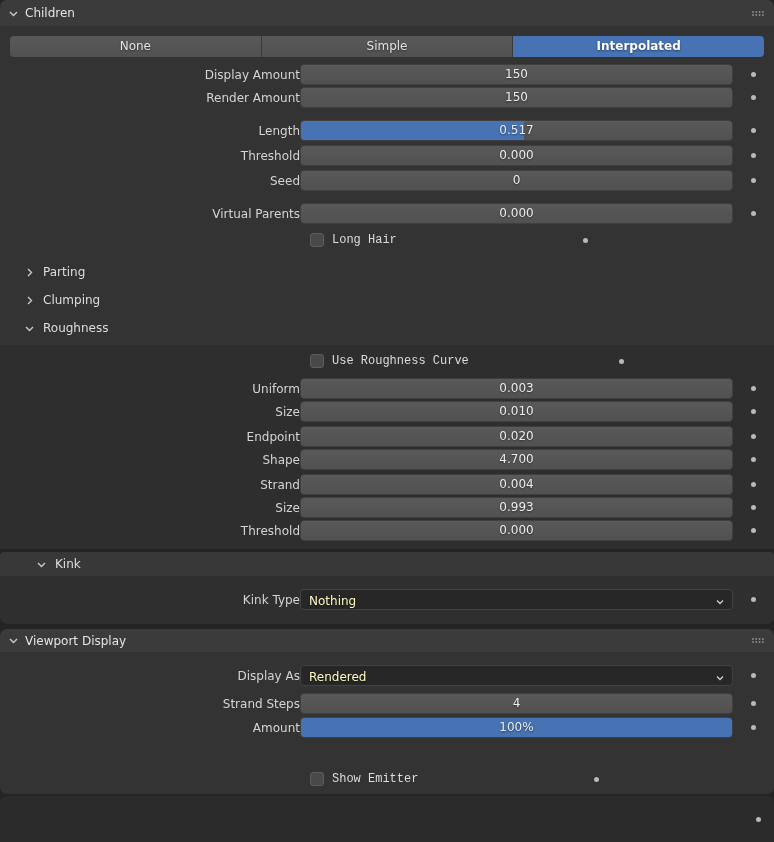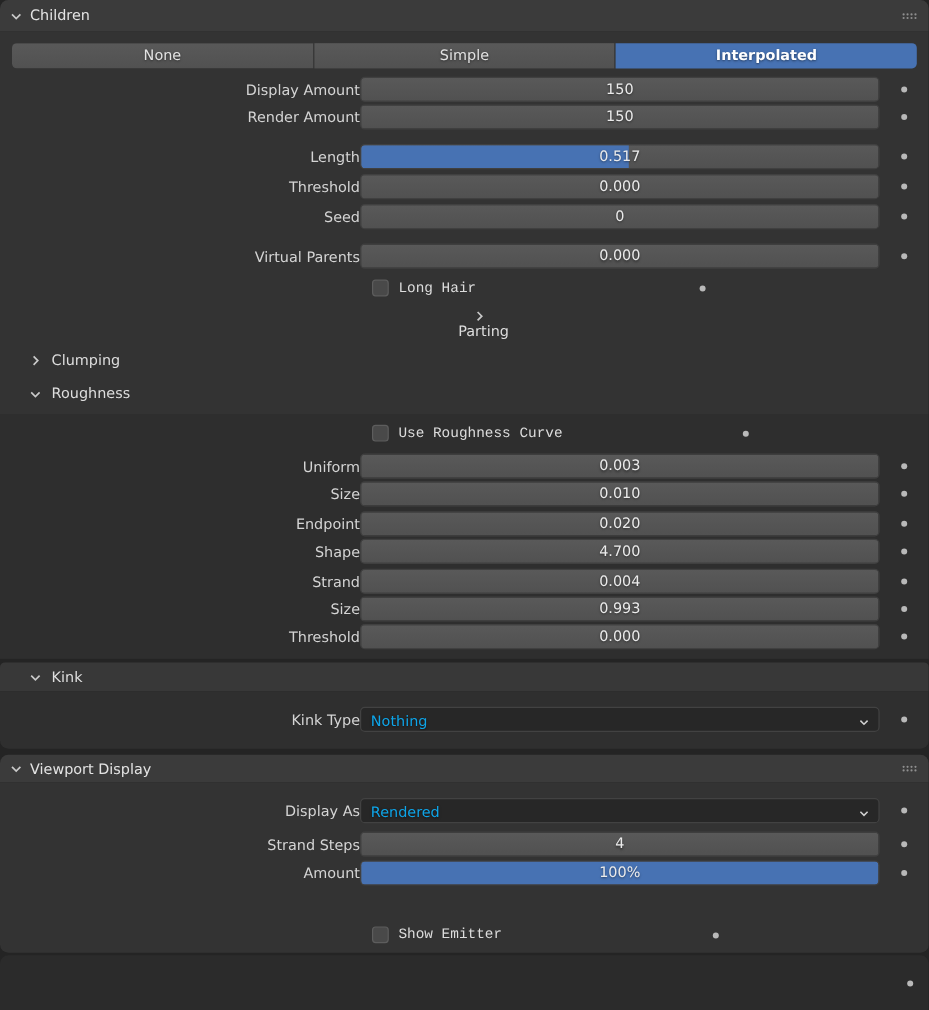--- a/index.html
+++ b/index.html
@@ -23,21 +23,21 @@
   .phead .spacer { flex:1; }
   .pbody { background:#333333; flex:none; }
   .subbody { background:#2e2e2e; flex:none; }
   .gap3 { height:3px; flex:none; }
   .gap5 { height:5px; flex:none; }
   .gap2 { height:2px; flex:none; }
 
   .subhead { display:flex; align-items:center; height:28px; padding-left:24px; }
   .subhead .title { margin-left:8px; color:#dedede; }
 
-  .kink-head { height:24px; background:#383838; display:flex; align-items:center; padding-left:24px; border-radius:4px 4px 0 0; }
+  .kink-head { height:24px; background:#383838; display:flex; align-items:center; padding-left:36px; border-radius:4px 4px 0 0; }
   .kink-head .title { margin-left:8px; color:#dedede; }
 
   
   .row { display:flex; align-items:center; height:21px; flex:none; }
   .row .lbl { flex:0 0 300px; text-align:right; padding-right:0; color:#d4d4d4; white-space:nowrap; }
   .dotcell { flex:1; display:flex; justify-content:center; align-items:center; }
   .deco-dot { width:5px; height:5px; border-radius:50%; background:#b9b9b9; }
 
   .widget {
     position:relative; flex:0 0 433px; height:21px;
@@ -51,21 +51,21 @@
   }
   .slider .fill {
     position:absolute; left:0; top:0; bottom:0;
     background:#4772b3; border-radius:3px 0 0 3px;
   }
   .slider.full .fill { border-radius:3px; }
   .slider .val { position:relative; z-index:1; display:block; }
   .dropdown {
     background:#272727; border:1px solid #424242;
     display:flex; align-items:center; justify-content:space-between;
-    padding:4px 7px 0 8px; color:#0ea5e9; line-height:19px;
+    padding:4px 7px 0 8px; color:#fef9c3; line-height:19px;
     text-shadow:0 1px 2px rgba(0,0,0,.5);
   }
   .checkbox {
     width:14px; height:14px; flex:none;
     background:#494949; border:1px solid #5d5d5d; border-radius:3px;
   }
   .checkrow { display:flex; align-items:center; height:16px; flex:none;font-family:Liberation Mono, monospace; }
   .checkrow .pad { flex:0 0 310px; }
   .checkrow .clabel { margin-left:8px; color:#dcdcdc; }
 
@@ -78,21 +78,21 @@
     text-shadow:0 1px 2px rgba(0,0,0,.45);
   }
   .seg:first-child { border-radius:4px 0 0 4px; }
   .seg:last-child  { border-radius:0 4px 4px 0; border-right:none;font-weight:bold; }
   .seg.active { background:#4772b3; color:#ffffff; }
 
   
   .mt2 { margin-top:2px; } .mt3 { margin-top:3px; } .mt4 { margin-top:4px; }
   .mt7 { margin-top:7px; } .mt9 { margin-top:9px; } .mt12 { margin-top:12px; }
   .mt18 { margin-top:18px; } .mt33 { margin-top:33px; }
-  .mt8 { margin-top:8px; } .mt10 { margin-top:10px;flex-direction:column; }
+  .mt8 { margin-top:8px; } .mt10 { margin-top:10px; }
 
   .children-body { padding-bottom:3px; }
   .rough-body { padding-top:8px; padding-bottom:8px; }
   .kink-body { background:#2f2f2f; padding-top:13px; padding-bottom:14px; border-radius:0 0 7px 7px; }
   .vd-body { padding-top:13px; padding-bottom:7px; border-radius:0 0 7px 7px; }
   .next-strip {
     flex:1; background:#2b2b2b; border-radius:7px 7px 0 0;
     display:flex; align-items:center;
   }
   .next-strip .dotcell { margin-left:743px; flex:none; width:31px; }

